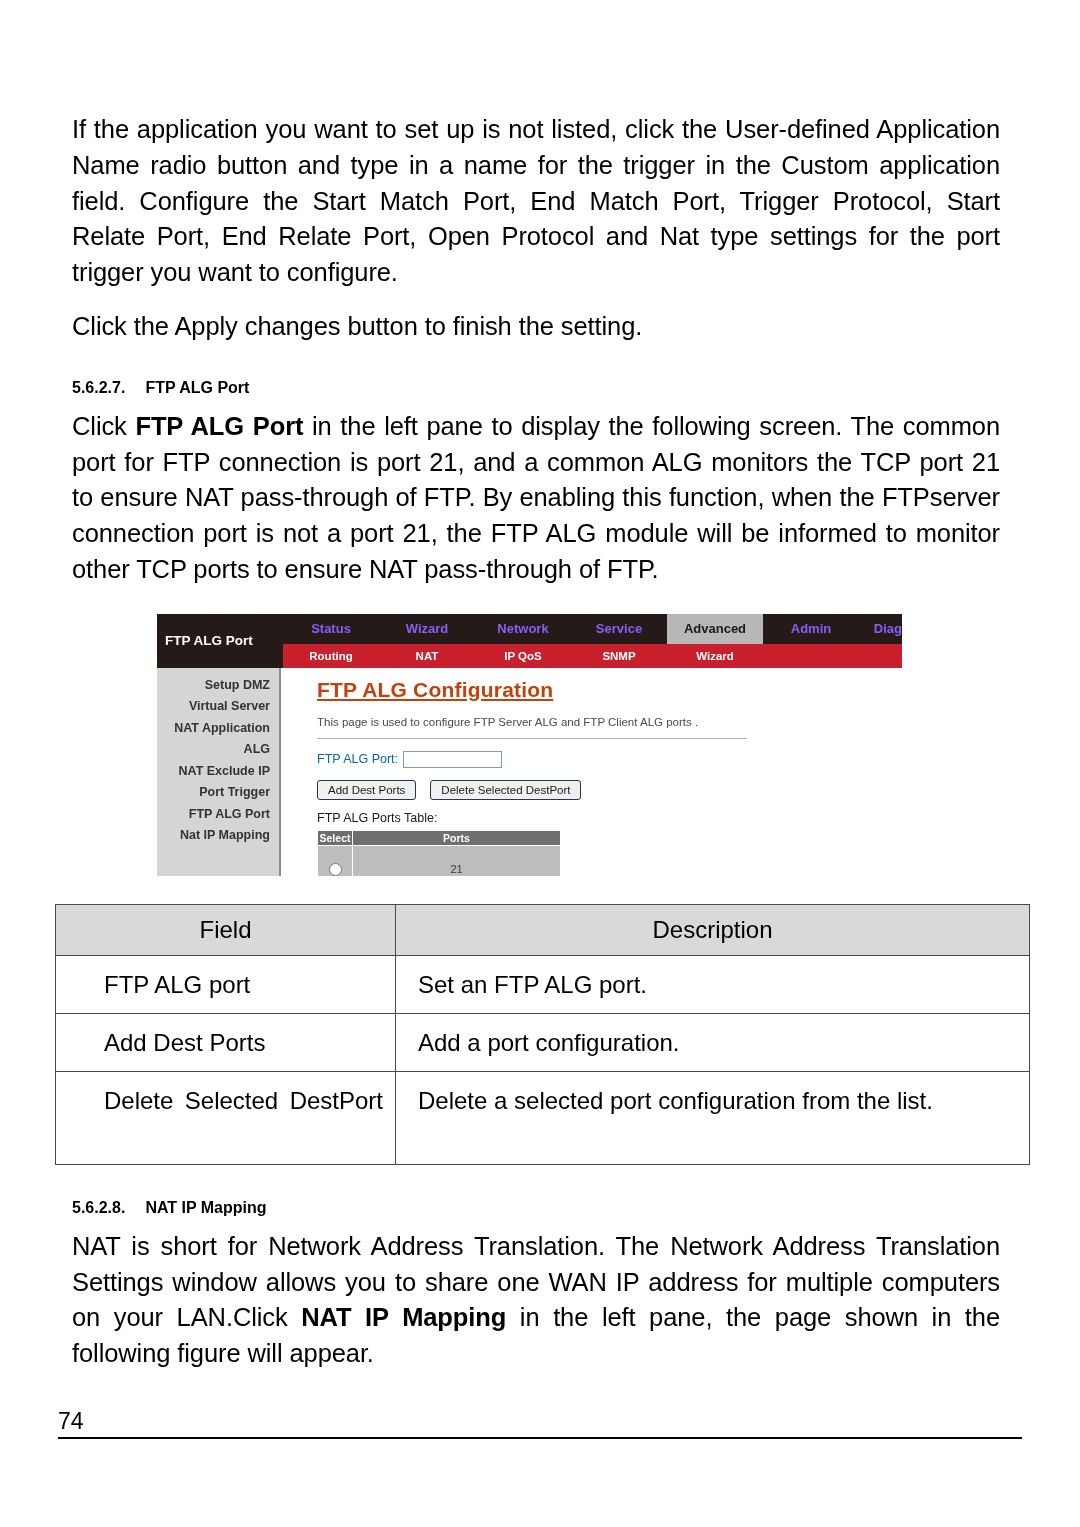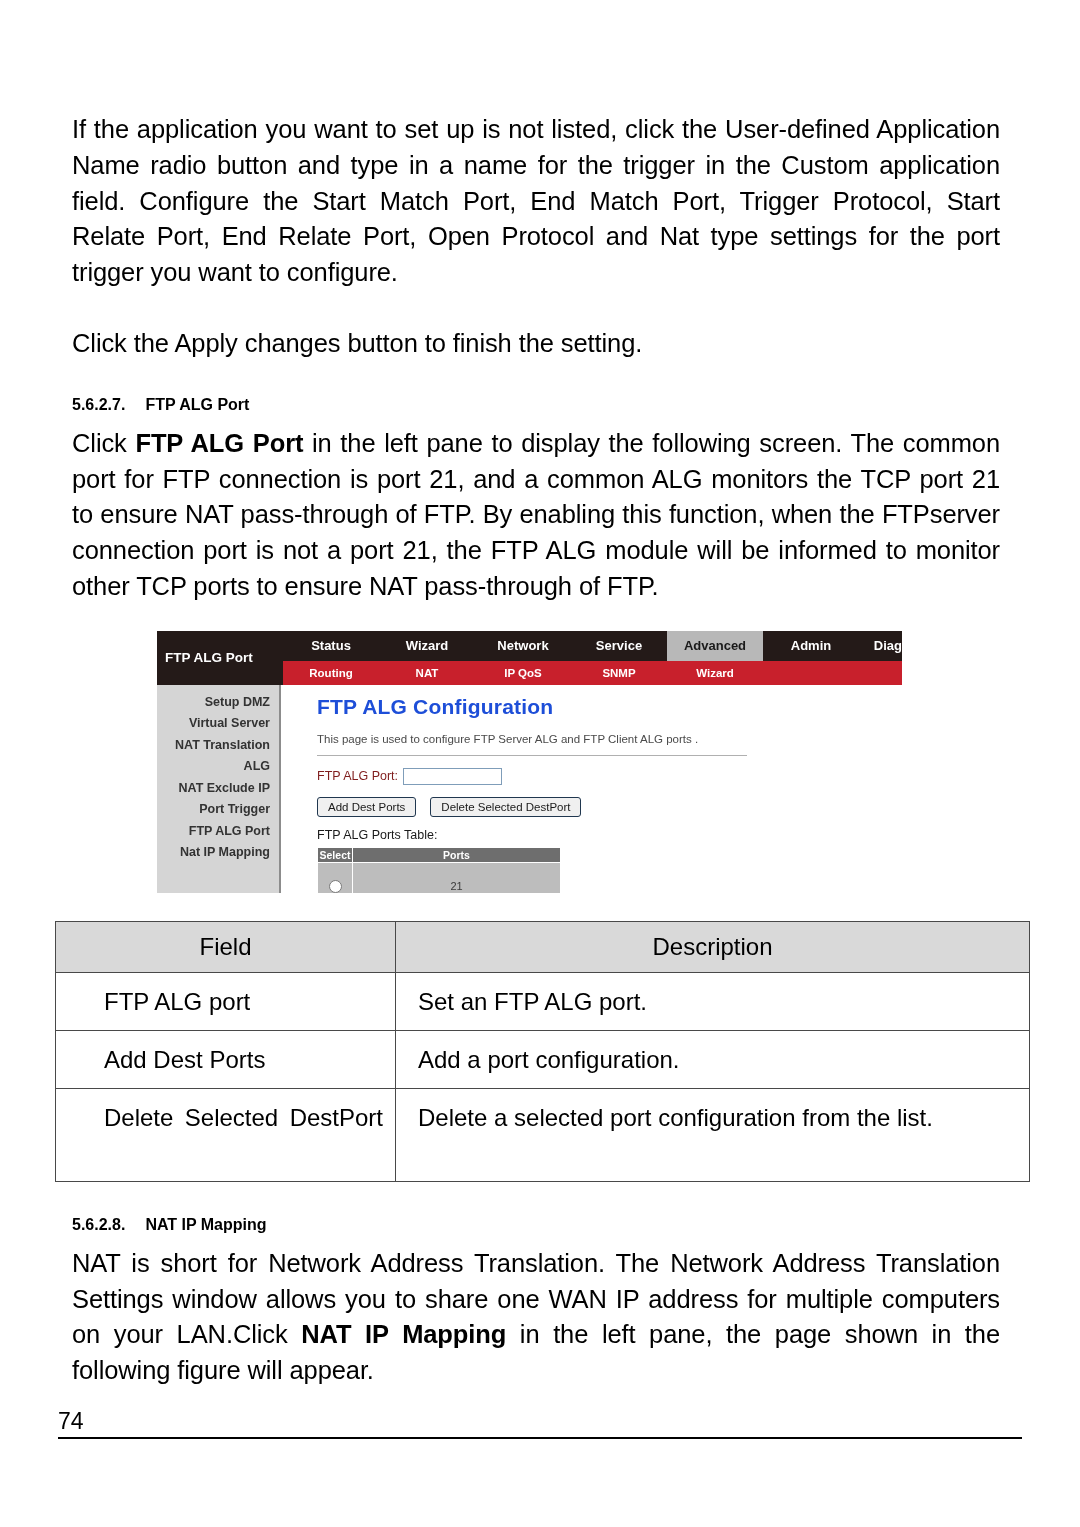--- a/index.html
+++ b/index.html
@@ -34,21 +34,21 @@
     font-size: 25.5px;
     line-height: 35.8px;
     text-align: justify;
     text-justify: inter-word;
     margin: 0 0 0 0;
     font-weight: 400;
     letter-spacing: -0.1px;
   }
 
   p.body-text.spaced {
-    margin-top: 35px;
+    margin-top: 18px;
   }
 
   .b { font-weight: 700; }
 
   h3.section-heading {
     font-size: 16px;
     font-weight: 700;
     margin: 34px 0 12px 0;
     letter-spacing: 0px;
   }
@@ -98,21 +98,21 @@
   .ru-maintabs {
     position: absolute;
     left: 126px;
     top: 0;
     width: 674px;
     height: 30px;
     display: flex;
     align-items: stretch;
   }
   .ru-tab {
-    color: #ffffff;
+    color: #8b5cf6;
     font-size: 13px;
     font-weight: 700;
     display: flex;
     align-items: center;
     justify-content: center;
     white-space: nowrap;
     width: 96px;
     height: 30px;
   }
   .ru-tab.active {
@@ -170,45 +170,46 @@
     position: absolute;
     left: 126px;
     top: 0;
     width: 674px;
     height: 208px;
     background: #ffffff;
     padding: 10px 0 0 34px;
     box-sizing: border-box;
   }
   .ru-title {
-    color: #1d4ed8;
+    color: #c2410c;
     font-size: 21px;
     font-weight: 700;
     margin: 0 0 14px 0;
     letter-spacing: 0.2px;
+    text-decoration: underline;
   }
   .ru-desc {
     color: #4a4a4a;
     font-size: 11.5px;
     margin: 0 0 10px 0;
   }
   .ru-divider {
     width: 430px;
     height: 1px;
     background: #b0b0b0;
     margin: 0 0 12px 0;
   }
   .ru-field-row {
     display: flex;
     align-items: center;
     margin-bottom: 12px;
   }
   .ru-field-label {
     font-size: 12.5px;
-    color: #7f1d1d;
+    color: #0369a1;
     margin-right: 5px;
   }
   .ru-input {
     width: 99px;
     height: 17px;
     border: 1px solid #7f9db9;
     background: #ffffff;
     box-sizing: border-box;
   }
   .ru-btn-row {
@@ -371,21 +372,21 @@
             <div class="ru-subtab">SNMP</div>
             <div class="ru-subtab">Wizard</div>
           </div>
         </div>
 
         <div class="ru-body">
 
           <div class="ru-sidebar">
             <div class="ru-side-item">Setup DMZ</div>
             <div class="ru-side-item">Virtual Server</div>
-            <div class="ru-side-item">NAT Translation</div>
+            <div class="ru-side-item">NAT Application</div>
             <div class="ru-side-item">ALG</div>
             <div class="ru-side-item">NAT Exclude IP</div>
             <div class="ru-side-item">Port Trigger</div>
             <div class="ru-side-item">FTP ALG Port</div>
             <div class="ru-side-item">Nat IP Mapping</div>
           </div>
 
           <div class="ru-main">
             <div class="ru-title">FTP ALG Configuration</div>
             <div class="ru-desc">This page is used to configure FTP Server ALG and FTP Client ALG ports .</div>

